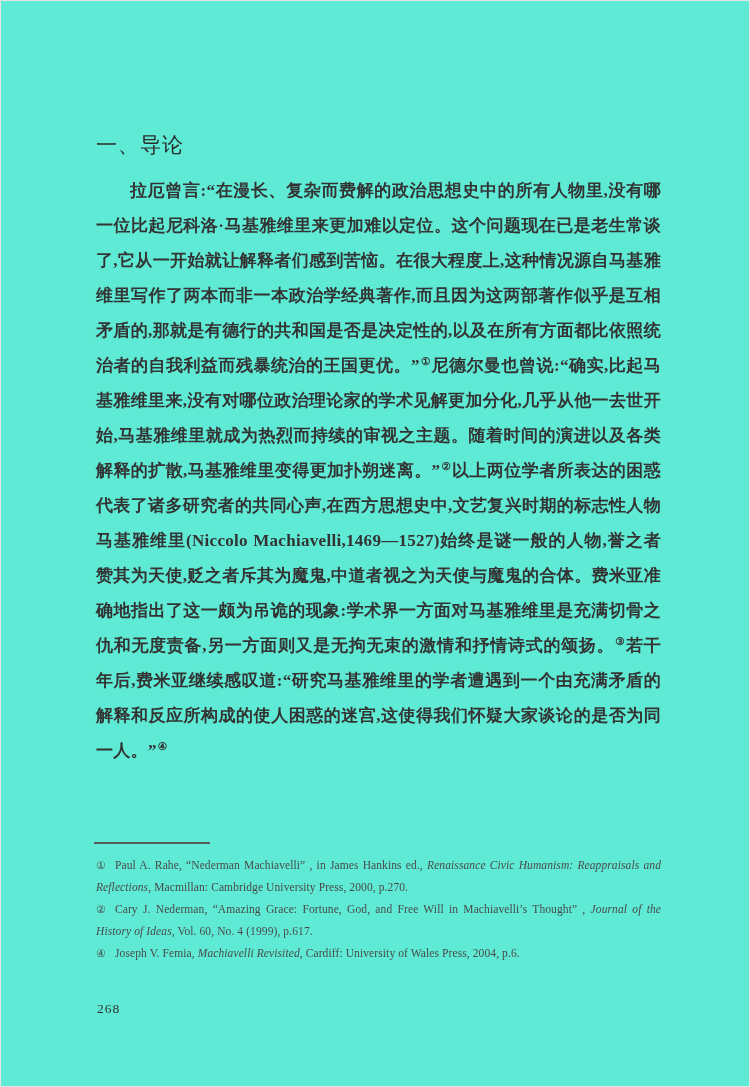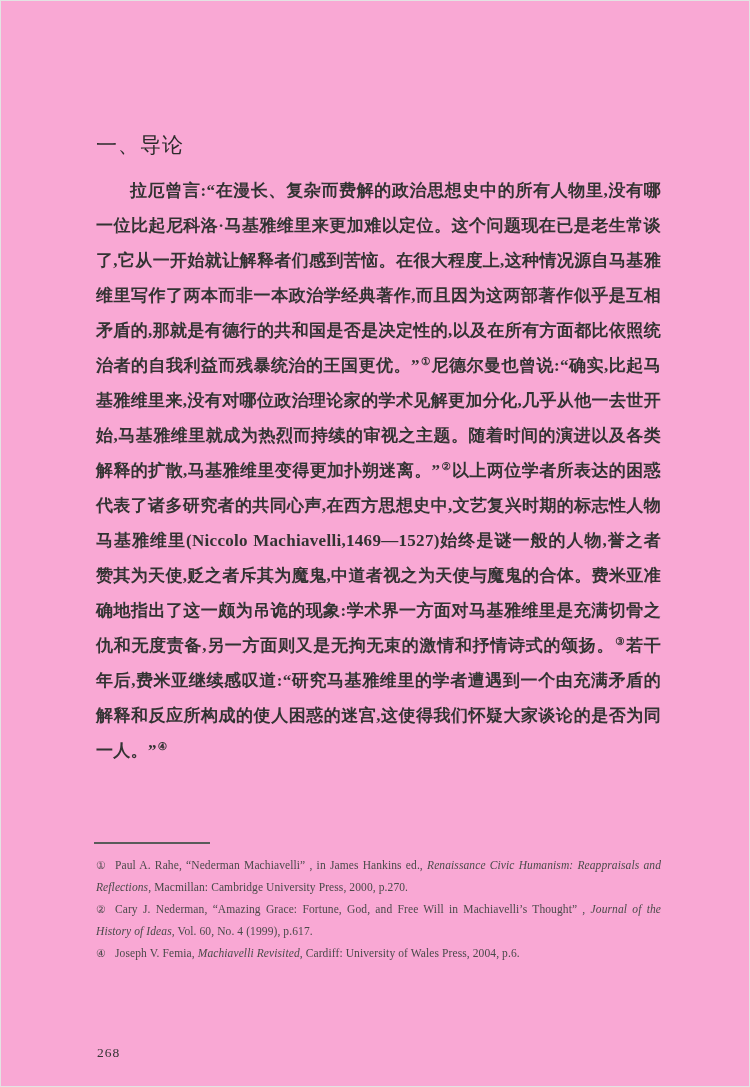--- a/index.html
+++ b/index.html
@@ -5,21 +5,21 @@
   html, body {
     margin: 0;
     padding: 0;
     background: #ffffff;
   }
   .page {
     position: relative;
     width: 748px;
     height: 1085px;
     border: 1px solid #e3e3e3;
-    background: #f9a8d4;
+    background: #5eead4;
     font-family: "Liberation Serif", "DejaVu Serif", serif;
     color: #2f2f2f;
     overflow: hidden;
   }
   .heading {
     position: absolute;
     left: 95px;
     top: 130px;
     font-size: 21px;
     font-weight: normal;
@@ -77,21 +77,20 @@
     font-size: 11px;
   }
   .italic { font-style: italic; }
   .page-number {
     position: absolute;
     left: 96px;
     top: 1000px;
     font-size: 13.5px;
     color: #333333;
     letter-spacing: 1px;
-    margin-top: 44px;
   }
 </style>
 </head>
 <body>
 
 <div class="page">
 
   <h1 class="heading">一、导论</h1>
 
   <div class="content">

